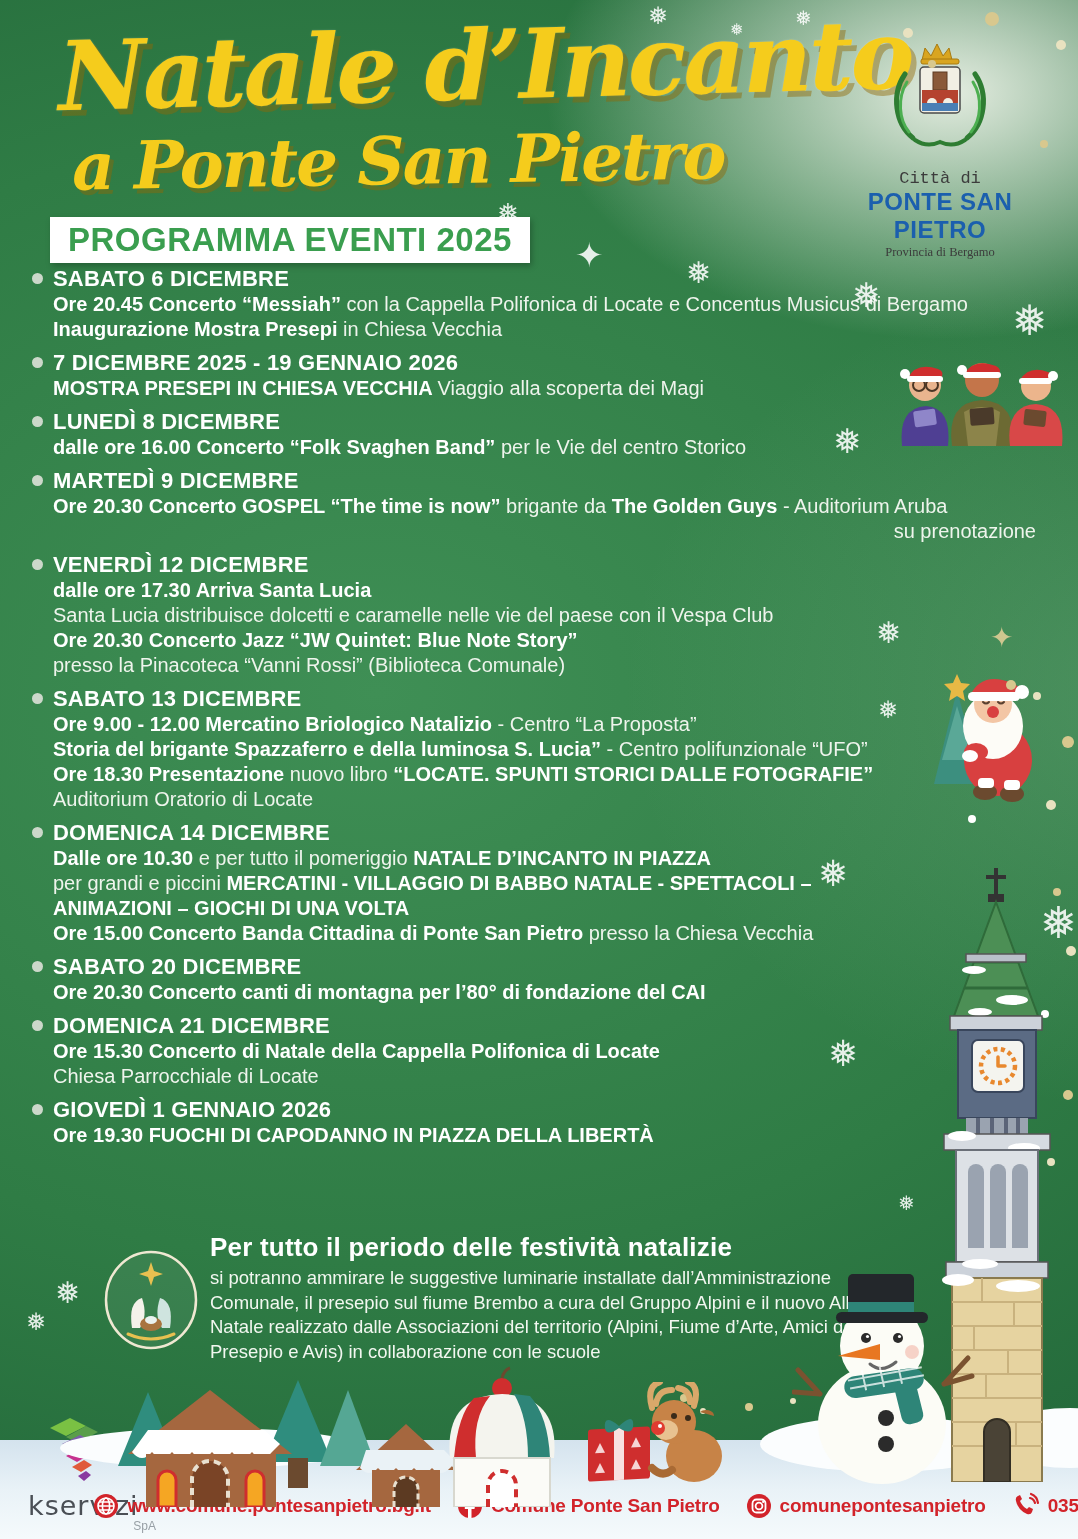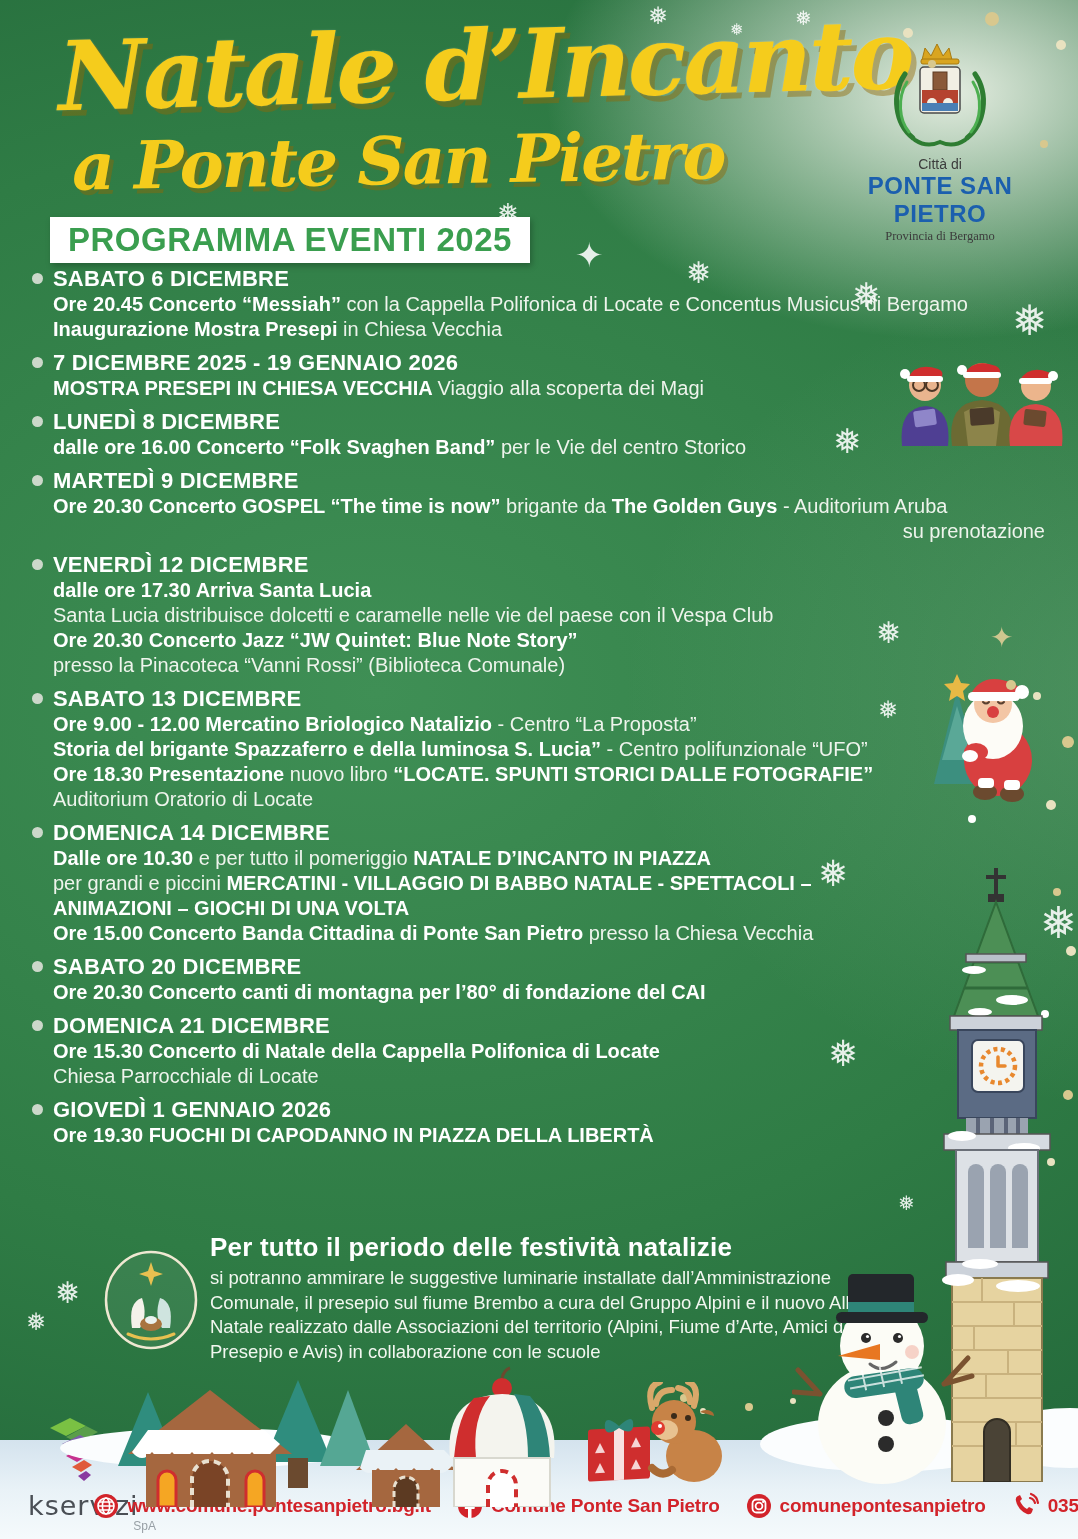--- a/index.html
+++ b/index.html
@@ -27,25 +27,25 @@
     transform:rotate(-1deg);
   }
   
   .banner{
     position:absolute;left:50px;top:217px;height:46px;padding:0 18px;
     background:#fff;display:flex;align-items:center;box-shadow:2px 3px 6px rgba(0,0,0,.25);
   }
   .banner span{font-size:33px;font-weight:bold;color:#3a9e4f;letter-spacing:.5px;}
   
   .comune{position:absolute;left:845px;top:38px;width:190px;text-align:center;}
-  .comune .l1{font-family:Liberation Sans, sans-serif;font-size:14px;color:#3c3c3c;margin-top:2px;}
+  .comune .l1{font-family:Liberation Mono, monospace;font-size:17px;color:#3c3c3c;margin-top:15px;}
   .comune .l2{font-family:Liberation Sans, sans-serif;font-size:24px;font-weight:bold;color:#1b5fae;letter-spacing:.5px;}
   .comune .l3{font-family:"Liberation Serif",serif;font-size:12.5px;color:#3c3c3c;margin-top:1px;}
   
-  .events{position:absolute;left:32px;top:266px;right:27px;color:#fff;}
+  .events{position:absolute;left:32px;top:266px;right:36px;color:#fff;}
   .event{margin-bottom:8px;}
   .event-title{font-size:22px;font-weight:bold;line-height:26px;white-space:nowrap;letter-spacing:.2px;}
   .bullet{display:inline-block;width:11px;height:11px;border-radius:50%;background:#ccd8ca;margin-right:10px;vertical-align:2px;}
   .event-line{font-size:20px;line-height:25px;padding-left:21px;white-space:nowrap;color:#eef4ec;}
   .event-line .b{font-weight:bold;color:#fff;}
   .event-line.right{text-align:right;padding-right:6px;}
   
   .note-title{position:absolute;left:210px;top:1232px;font-size:26px;font-weight:bold;color:#fff;letter-spacing:.2px;}
   .note-body{position:absolute;left:210px;top:1266px;width:712px;font-size:18.5px;line-height:24.5px;color:#f2f7f0;}
   .nativity{position:absolute;left:102px;top:1250px;}

